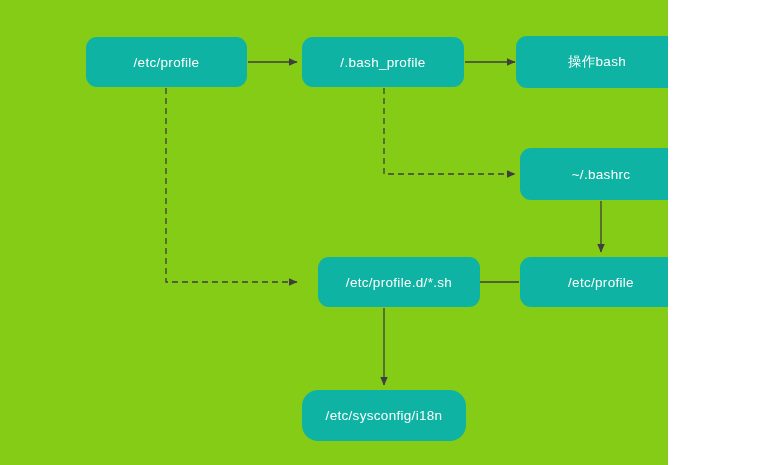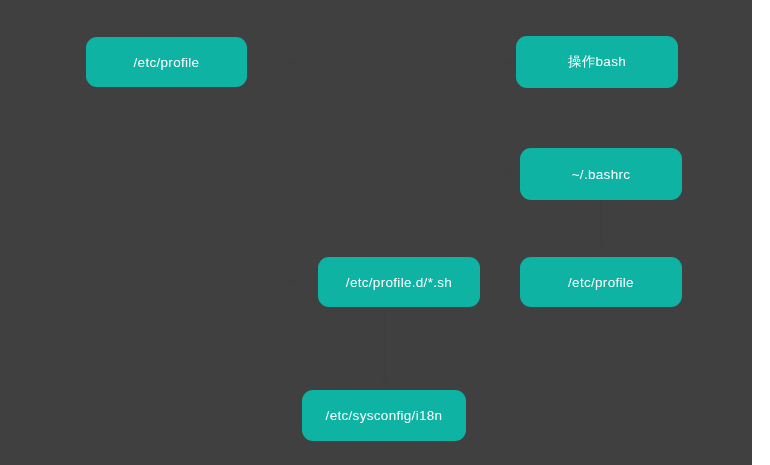--- a/index.html
+++ b/index.html
@@ -3,23 +3,23 @@
 <meta charset="utf-8">
 <style>
   html, body {
     margin: 0;
     padding: 0;
     background: #ffffff;
     font-family: "Liberation Sans", "DejaVu Sans", sans-serif;
   }
   .canvas {
     position: relative;
-    width: 752px;
+    width: 668px;
     height: 465px;
-    background: #404040;
+    background: #84cc16;
     overflow: hidden;
   }
   .edges-layer {
     position: absolute;
     left: 0;
     top: 0;
     width: 770px;
     height: 465px;
   }
   .node {
@@ -38,21 +38,21 @@
   .node span {
     white-space: nowrap;
   }
   
   .n-etc-profile     { left: 86px;  top: 37px;  width: 161px; height: 50px; }
   .n-bash-profile    { left: 302px; top: 37px;  width: 162px; height: 50px; }
   .n-operate-bash    { left: 516px; top: 36px;  width: 162px; height: 52px; }
   .n-user-bashrc     { left: 520px; top: 148px; width: 162px; height: 52px; text-align: center; }
   .n-profile-d       { left: 318px; top: 257px; width: 162px; height: 50px; }
   .n-etc-bashrc      { left: 520px; top: 257px; width: 162px; height: 50px; }
-  .n-sysconfig-i18n  { left: 302px; top: 390px; width: 164px; height: 51px; }
+  .n-sysconfig-i18n  { left: 302px; top: 390px; width: 164px; height: 51px; border-radius: 16px; }
 
   .edge-line {
     stroke: #3f3f3f;
     stroke-width: 1.3;
     fill: none;
   }
   .edge-dashed {
     stroke-dasharray: 6 4;
   }
 </style>
@@ -80,20 +80,23 @@
 
     <polyline class="edge-line edge-dashed" points="166,88 166,282 297,282" marker-end="url(#arrowhead)"></polyline>
 
     <polyline class="edge-line" points="384,308 384,385" marker-end="url(#arrowhead)"></polyline>
   </svg>
 
   <div class="node n-etc-profile">
     <span>/etc/profile</span>
   </div>
 
+  <div class="node n-bash-profile">
+    <span>/.bash_profile</span>
+  </div>
 
   <div class="node n-operate-bash">
     <span>操作bash</span>
   </div>
 
   <div class="node n-user-bashrc">
     <span>~/.bashrc</span>
   </div>
 
   <div class="node n-profile-d">

